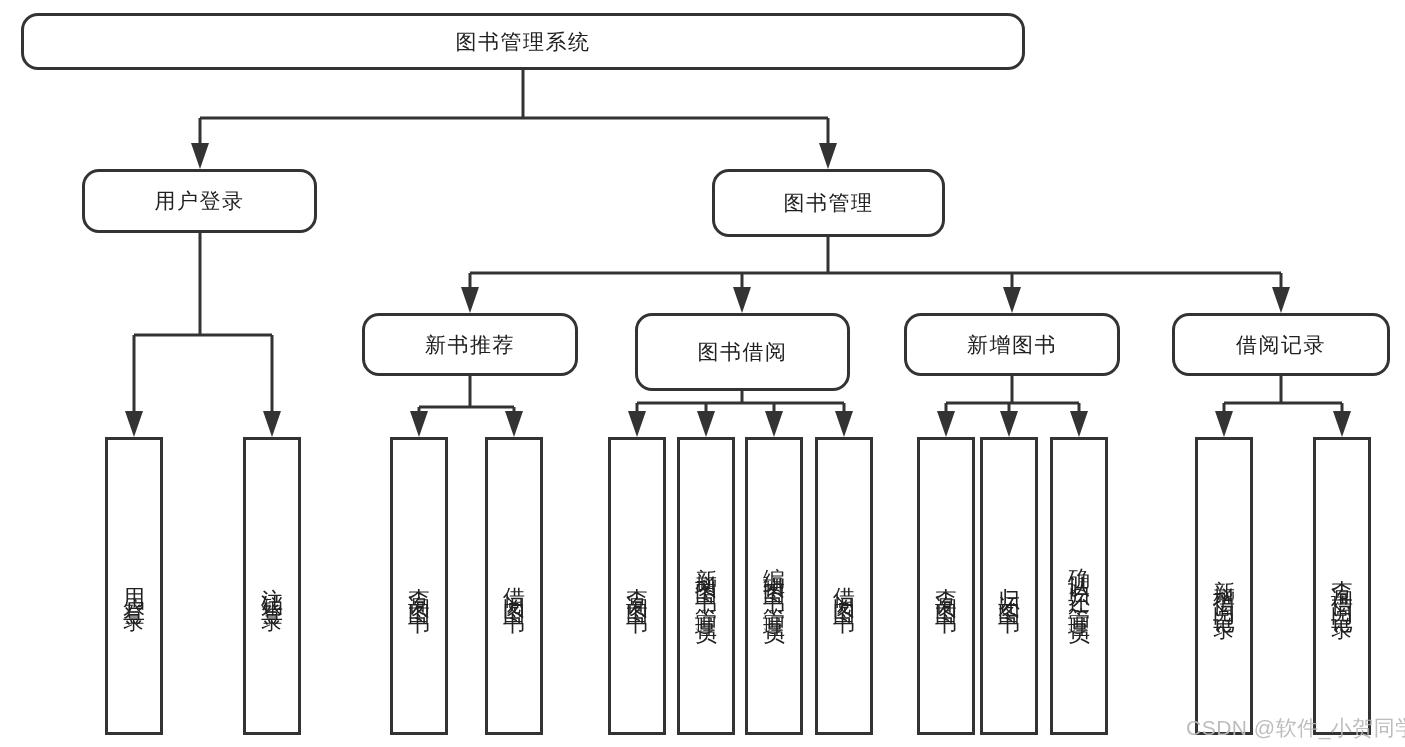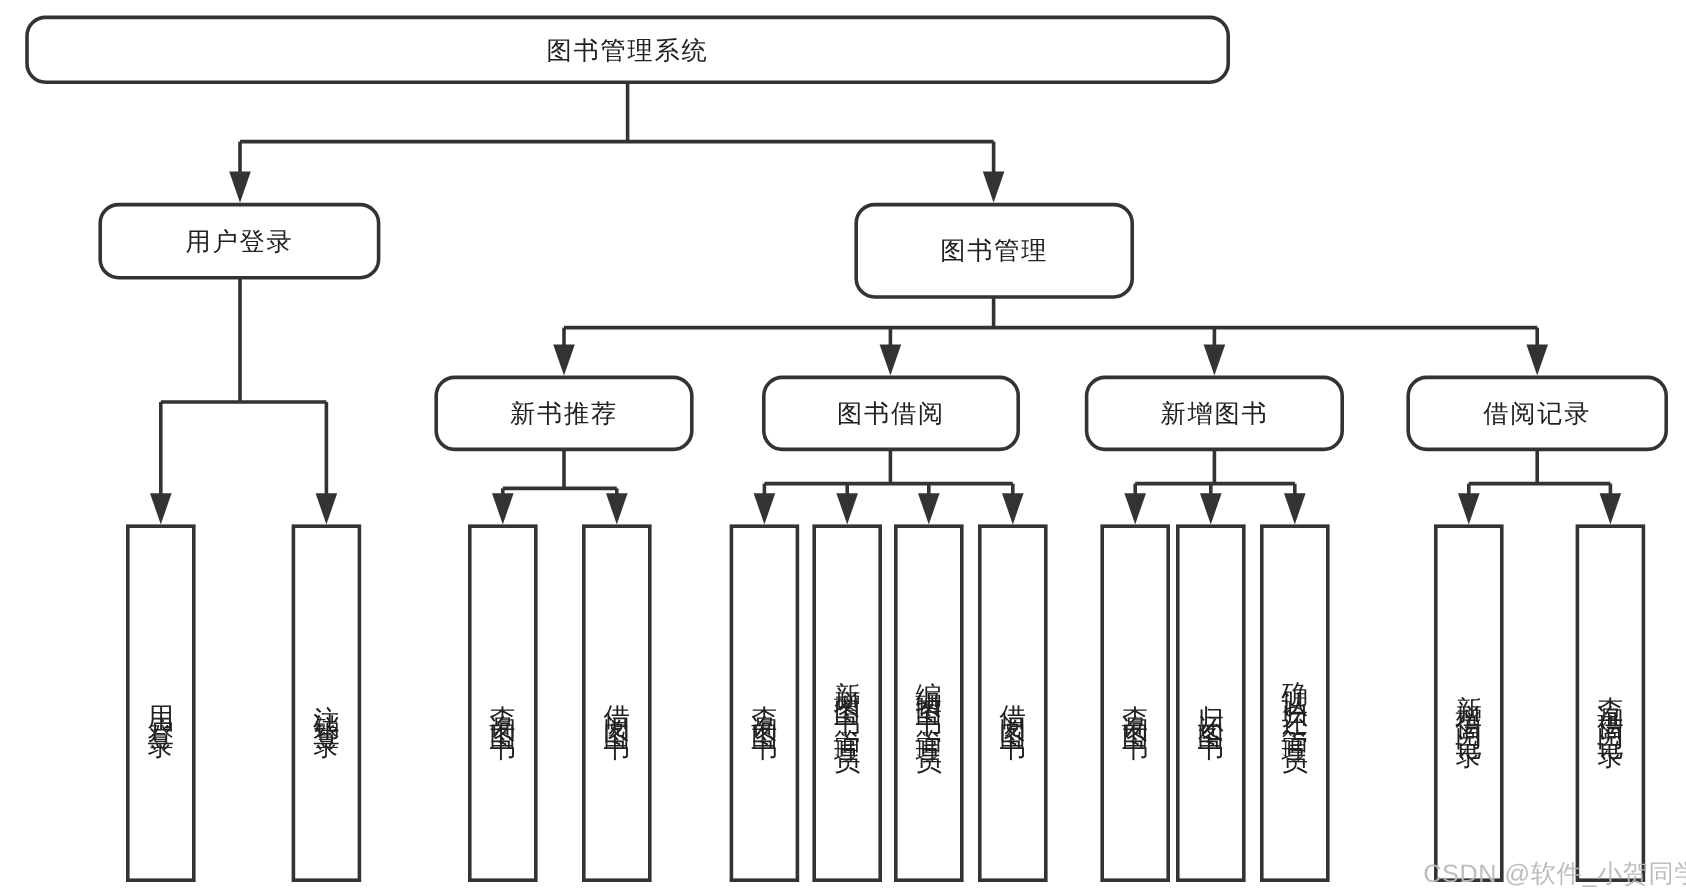--- a/index.html
+++ b/index.html
@@ -134,24 +134,24 @@
       <path d="M1224 403 V413"></path>
       <polygon points="1215,411 1233,411 1224,437" fill="#333333" stroke="none"></polygon>
       <path d="M1342 403 V413"></path>
       <polygon points="1333,411 1351,411 1342,437" fill="#333333" stroke="none"></polygon>
     </g>
   </svg>
 
   <div class="node hnode" style="left:21px; top:13px; width:1004px; height:57px;">图书管理系统</div>
 
   <div class="node hnode" style="left:82px; top:169px; width:235px; height:64px;">用户登录</div>
-  <div class="node hnode" style="left:712px; top:169px; width:233px; height:80px;">图书管理</div>
+  <div class="node hnode" style="left:712px; top:169px; width:233px; height:68px;">图书管理</div>
 
   <div class="node hnode" style="left:362px; top:313px; width:216px; height:63px;">新书推荐</div>
-  <div class="node hnode" style="left:635px; top:313px; width:215px; height:63px;">图书借阅</div>
+  <div class="node hnode" style="left:635px; top:313px; width:215px; height:78px;">图书借阅</div>
   <div class="node hnode" style="left:904px; top:313px; width:216px; height:63px;">新增图书</div>
   <div class="node hnode" style="left:1172px; top:313px; width:218px; height:63px;">借阅记录</div>
 
   <div class="node vnode" style="left:105px; top:437px; width:58px; height:298px;">
     <span>用户登录</span>
   </div>
   <div class="node vnode" style="left:243px; top:437px; width:58px; height:298px;">
     <span>注销登录</span>
   </div>
 

